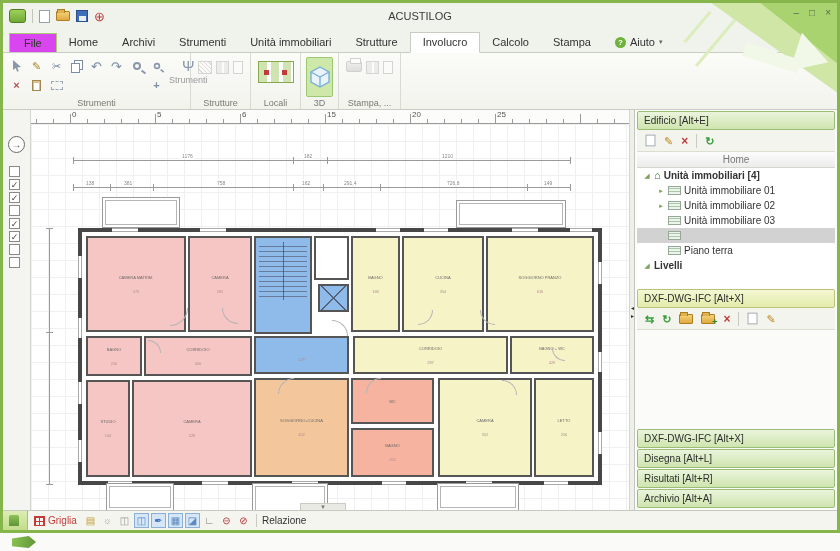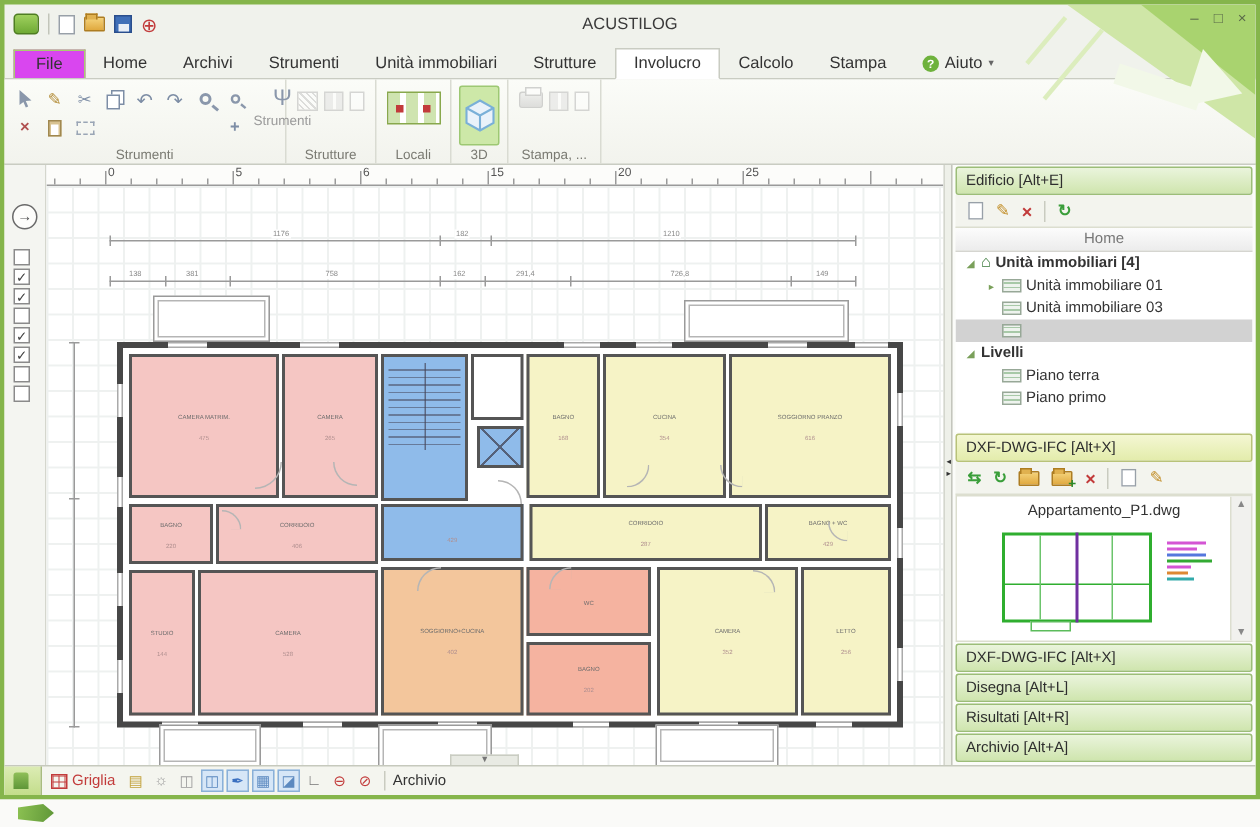--- a/index.html
+++ b/index.html
@@ -512,78 +512,55 @@
             <span class="exp">◢</span>
             <span class="ticon house">⌂</span>
             <span class="tlabel b">Unità immobiliari [4]</span>
           </div>
           <div class="trow" style="padding-left: 20px;">
             <span class="exp">▸</span>
             <span class="ticon unit"></span>
             <span class="tlabel">Unità immobiliare 01</span>
           </div>
           <div class="trow" style="padding-left: 20px;">
+            <span class="exp">▸</span>
+            <span class="ticon unit"></span>
+            <span class="tlabel">Unità immobiliare 02</span>
+          </div>
+          <div class="trow" style="padding-left: 20px;">
             <span class="exp"></span>
             <span class="ticon unit"></span>
             <span class="tlabel">Unità immobiliare 03</span>
           </div>
           <div class="trow sel" style="padding-left: 20px;">
             <span class="exp"></span>
             <span class="ticon unit"></span>
             <span class="tlabel"></span>
           </div>
-          <div class="trow" style="padding-left: 6px;">
-            <span class="exp">◢</span>
-            <span class="tlabel b">Livelli</span>
-          </div>
           <div class="trow" style="padding-left: 20px;">
             <span class="exp"></span>
             <span class="ticon level"></span>
             <span class="tlabel">Piano terra</span>
           </div>
-          <div class="trow" style="padding-left: 20px;">
-            <span class="exp"></span>
-            <span class="ticon level"></span>
-            <span class="tlabel">Piano primo</span>
+          <div class="trow" style="padding-left: 6px;">
+            <span class="exp">◢</span>
+            <span class="tlabel b">Livelli</span>
           </div>
         </div>
 
       <div class="panel-h hl">DXF-DWG-IFC [Alt+X]</div>
       <div class="ptools">
         <span class="tico green">⇆</span>
         <span class="tico green">↻</span>
         <span class="i-folder"></span>
         <span class="i-folder i-folder-plus"></span>
         <span class="tico redx">×</span>
         <span class="sep"></span>
         <span class="i-page" style="transform:scale(.9);"></span>
         <span class="tico orange">✎</span>
-      </div>
-      <div id="dxf-content">
-        <div id="dwg-name">Appartamento_P1.dwg</div>
-        <div id="preview">
-          <span class="ph"></span>
-            <span class="pv1"></span>
-            <span class="pv2"></span>
-            <span class="pc"></span>
-            <span class="pb"></span>
-        </div>
-        <div id="ptxt">
-          <i style="background:#d455d4;"></i>
-            <i style="background:#d455d4; width:20px;"></i>
-          <i style="background:#5577dd;"></i>
-            <i style="background:#33aa33; width:30px;"></i>
-          <i style="background:#d455d4; width:16px;"></i>
-            <i style="background:#dd8833; width:14px;"></i>
-          <i style="background:#33aaaa; width:18px;"></i>
-        </div>
-        <div class="scrollcol">
-          <span class="sa" style="top:2px;">▲</span>
-          <span class="sa" style="bottom:2px;">▼</span>
-        </div>
       </div>
       <div id="collapsed">
           <div class="panel-h">DXF-DWG-IFC [Alt+X]</div>
           <div class="panel-h">Disegna [Alt+L]</div>
           <div class="panel-h">Risultati [Alt+R]</div>
           <div class="panel-h">Archivio [Alt+A]</div>
         </div>
     </div>
   </div>
 
@@ -602,20 +579,20 @@
           <div class="sicon" style="color: rgb(154, 154, 154);">◫</div>
           <div class="sicon hl" style="color: rgb(91, 137, 192);">◫</div>
           <div class="sicon hl" style="color: rgb(58, 111, 192);">✒</div>
           <div class="sicon hl" style="color: rgb(91, 137, 192);">▦</div>
           <div class="sicon hl" style="color: rgb(91, 137, 192);">◪</div>
           <div class="sicon" style="color: rgb(119, 119, 119);">∟</div>
           <div class="sicon" style="color: rgb(194, 59, 59);">⊖</div>
           <div class="sicon" style="color: rgb(194, 59, 59);">⊘</div>
         </span>
       <span class="sep"></span>
-      <span>Archivio</span>
+      <span>Relazione</span>
     </div>
   </div>
 </div>
 
 <div id="below">
   <span class="mini-logo"></span>
 </div>
 
 </body></html>

